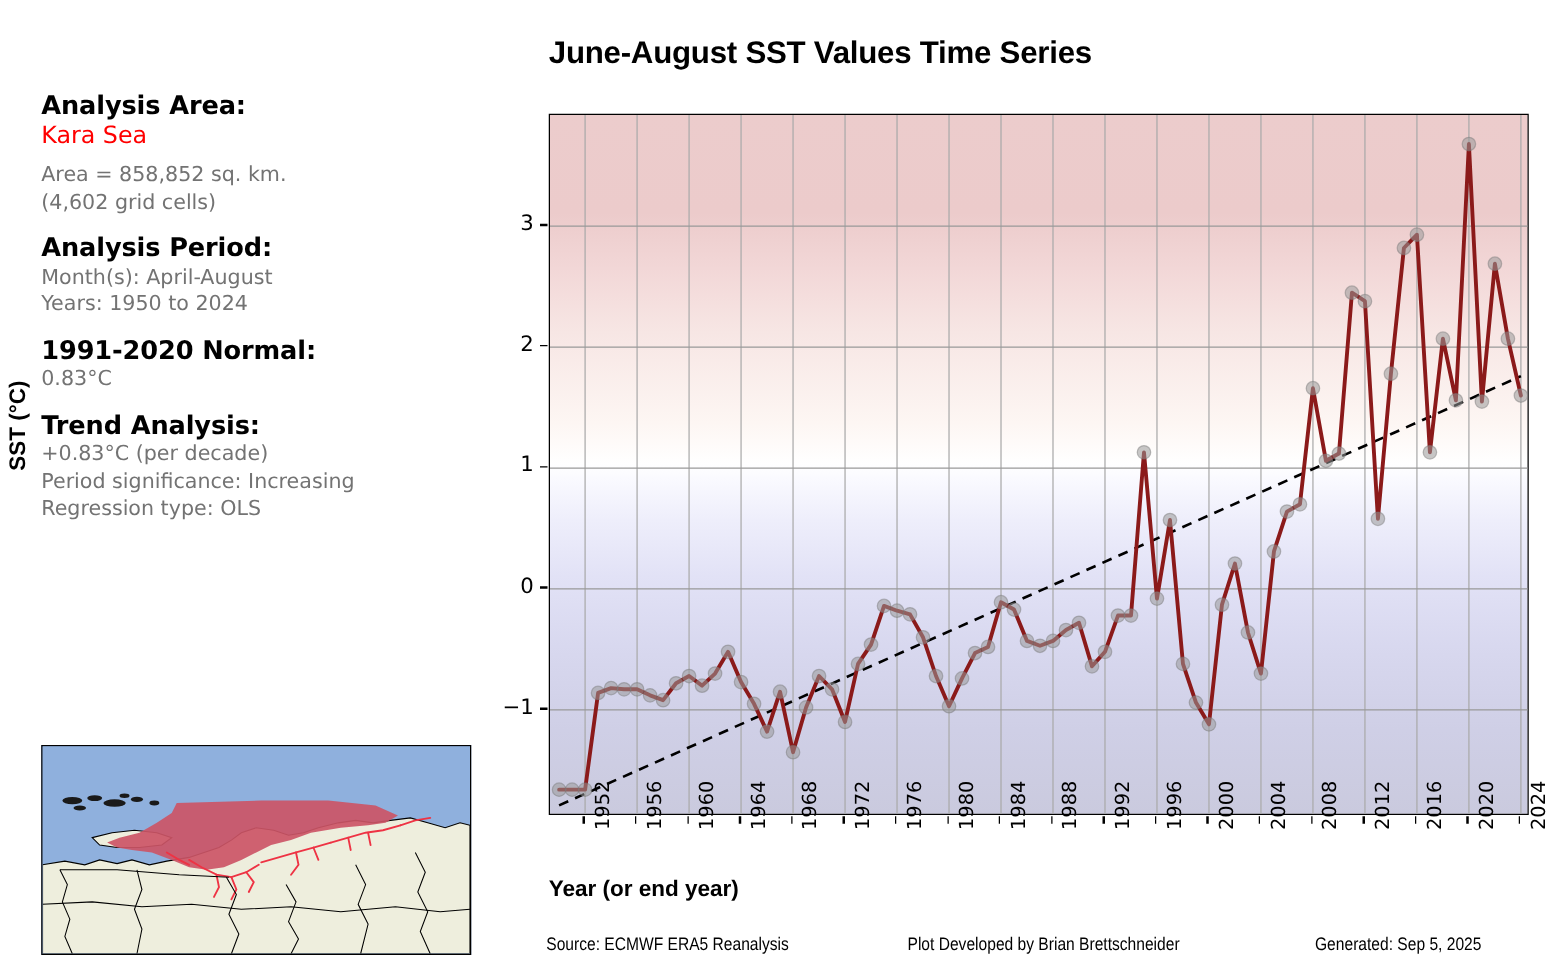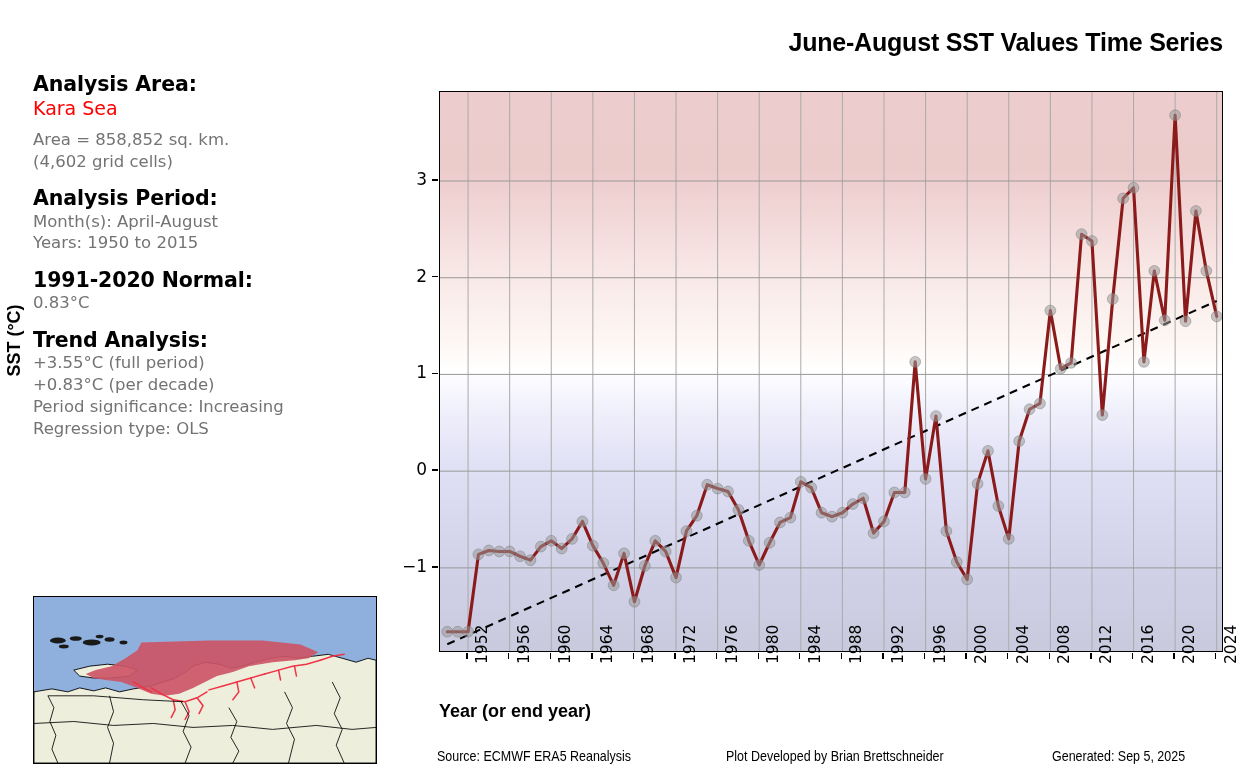--- a/index.html
+++ b/index.html
@@ -57,21 +57,21 @@
     box-sizing: border-box;
   }
   #map-inset svg { display: block; width: 100%; height: 100%; }
 
   
   #chart-title {
     position: absolute;
     left: 439px;
     top: 28px;
     width: 784px;
-    text-align: right;
+    text-align: left;
     font-family: "Liberation Sans", sans-serif;
     font-weight: bold;
     font-size: 25px;
     color: #000;
     letter-spacing: -0.2px;
   }
   #plot-frame {
     position: absolute;
     left: 439px;
     top: 91px;
@@ -161,32 +161,31 @@
     <div class="blk-head">Analysis Area:</div>
     <div class="blk-sub-red">Kara Sea</div>
     <div class="gap-sm"></div>
     <div class="blk-line">Area = 858,852 sq. km.</div>
     <div class="blk-line">(4,602 grid cells)</div>
   </div>
 
   <div class="blk">
     <div class="blk-head">Analysis Period:</div>
     <div class="blk-line">Month(s): April-August</div>
-    <div class="blk-line">Years: 1950 to 2015</div>
+    <div class="blk-line">Years: 1950 to 2024</div>
   </div>
 
 
   <div class="blk">
     <div class="blk-head">1991-2020 Normal:</div>
     <div class="blk-line">0.83°C</div>
   </div>
 
   <div class="blk">
     <div class="blk-head">Trend Analysis:</div>
-    <div class="blk-line">+3.55°C (full period)</div>
     <div class="blk-line">+0.83°C (per decade)</div>
     <div class="blk-line">Period significance: Increasing</div>
     <div class="blk-line">Regression type: OLS</div>
   </div>
 </div>
 
 <div id="map-inset">
   <svg viewBox="0 0 344 168" preserveAspectRatio="none">
     <rect x="0" y="0" width="344" height="168" fill="#8fb0dd"></rect>
 

